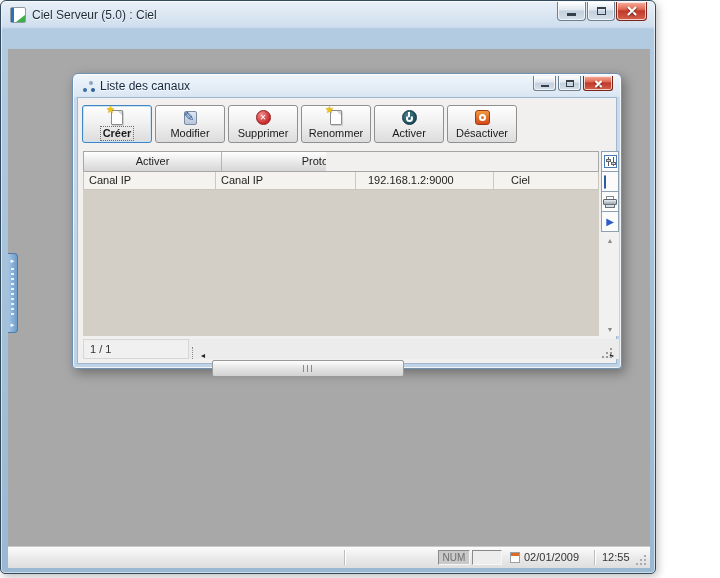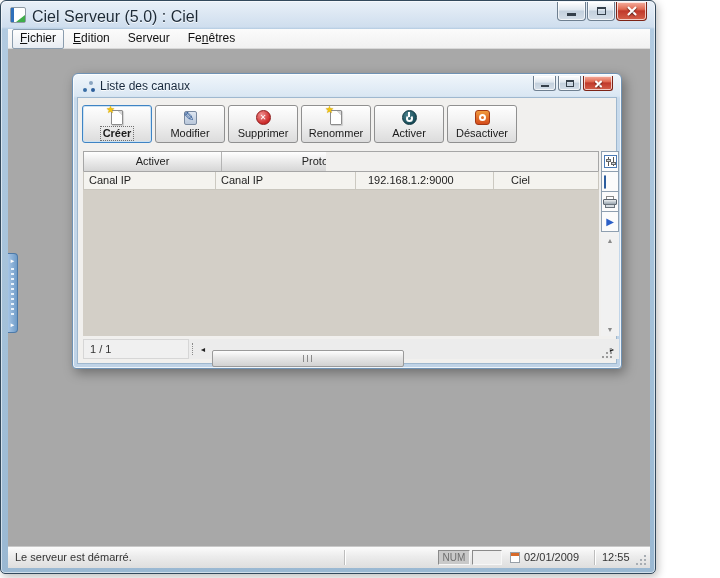--- a/index.html
+++ b/index.html
@@ -17,21 +17,21 @@
     background:linear-gradient(180deg,#e9f0f8 0px,#cfdeee 26px,#b2cbe1 28px,#a3c0d8 60%,#9ab8d2 100%);
     box-shadow:inset 0 0 0 1px rgba(255,255,255,.55), 2px 3px 8px rgba(0,0,0,.25);
   }
 
   .titlebar { position:absolute; left:0; top:0; right:0; height:28px; }
   .app-icon { position:absolute; left:9px; top:6px; width:16px; height:16px;
     background:#fff; border:1px solid #8e9aa4; border-radius:2px; }
   .app-icon::before { content:""; position:absolute; left:0; top:0; bottom:0; width:3px; background:#2f6fba; }
   .app-icon::after { content:""; position:absolute; right:0; bottom:0; width:0; height:0;
     border-left:9px solid transparent; border-bottom:7px solid #3fae49; }
-  .window-title { position:absolute; left:31px; top:7px; font-size:16px; color:#1d2a37;
+  .window-title { position:absolute; left:31px; top:7px; font-size:12px; color:#1d2a37;
     text-shadow:0 1px 0 rgba(255,255,255,.8); white-space:nowrap; }
 
   .win-controls { position:absolute; top:1px; right:8px; display:flex; }
   .cap-btn { height:19px; border:1px solid #6e7f90; border-top:none; border-radius:0 0 4px 4px;
     display:flex; align-items:center; justify-content:center; position:relative; margin-left:1px;
     background:linear-gradient(#ffffff,#dfe7ef 45%,#c3d0dd 50%,#d5dfe9);
     box-shadow:inset 0 0 0 1px rgba(255,255,255,.7); }
   .cap-min { width:29px; } .cap-max { width:28px; }
   .cap-close { width:31px; border-color:#7c2417;
     background:linear-gradient(#f6b0a0 0%,#e06a52 40%,#c0392b 50%,#d4604a 100%); }
@@ -155,21 +155,21 @@
   .ic-prn .body { position:absolute; left:0; top:3px; width:14px; height:6px; border:1px solid #5d6670;
     border-radius:1px; background:linear-gradient(#eceff1,#9aa6b0); }
   .ic-prn .front { position:absolute; left:2px; top:8px; width:10px; height:4px; background:#d7dde2; border:1px solid #6b747d; }
   .ic-play { color:#2b5fc7; font-size:10px; line-height:10px; }
   .vscroll { position:absolute; left:0; top:84px; bottom:0; width:18px; background:#f1f1f1;
     display:flex; flex-direction:column; justify-content:space-between; align-items:center; padding:2px 0; }
   .vs-arrow { font-size:7px; color:#8a8a8a; line-height:8px; }
 
   
   .child-bottom { position:absolute; left:5px; bottom:4px; width:536px; height:20px; background:#ececec;
-    display:flex; align-items:center; }
+    display:flex; align-items:flex-end; }
   .rec-counter { width:106px; background:#f0f0f0; border:1px solid #d6d6d6; line-height:18px;
     padding-left:6px; color:#333; }
   .hsplit { width:7px; display:flex; align-items:center; justify-content:center; }
   .hsplit i { height:12px; border-left:1px dotted #8a8a8a; }
   .hs-arrow { width:14px; display:flex; align-items:center; justify-content:center; font-size:7px; color:#222; }
   .hs-track { flex:1; position:relative; background:#f0f0f0; }
   .hs-thumb { position:absolute; left:2px; top:1px; width:192px; height:17px; border:1px solid #9a9a9a;
     border-radius:2px; background:linear-gradient(#fdfdfd,#e4e4e4 50%,#d2d2d2);
     display:flex; align-items:center; justify-content:center; }
   .hs-grip { width:11px; height:7px;
@@ -213,26 +213,20 @@
         </div>
         <div class="cap-btn cap-close">
           <span class="xbars">
               <i></i>
               <i></i>
             </span>
         </div>
       </div>
     </div>
 
-    <div class="menubar">
-      <div class="menu-item boxed"><span class="mn-key">F</span><span>ichier</span></div>
-      <div class="menu-item"><span class="mn-key">E</span><span>dition</span></div>
-      <div class="menu-item"><span>Serveur</span></div>
-      <div class="menu-item"><span>Fe</span><span class="mn-key">n</span><span>êtres</span></div>
-    </div>
 
     <div class="client">
 
       <div class="panel-handle">
         <span class="tri">►</span>
         <span class="grip"></span>
         <span class="tri">►</span>
       </div>
 
       <div class="child-window">
@@ -370,21 +364,20 @@
           </div>
 
           <div class="child-grip">
               <i></i>
             </div>
         </div>
       </div>
     </div>
 
     <div class="statusbar">
-      <div class="sb-msg">Le serveur est démarré.</div>
       <div class="sb-sep" style="left:336px"></div>
       <div class="sb-box sb-num">NUM</div>
       <div class="sb-box sb-blank"></div>
       <div class="cal-icon">
           <i></i>
         </div>
       <div class="sb-date">02/01/2009</div>
       <div class="sb-sep" style="left:586px"></div>
       <div class="sb-time">12:55</div>
       <div class="sb-grip">

